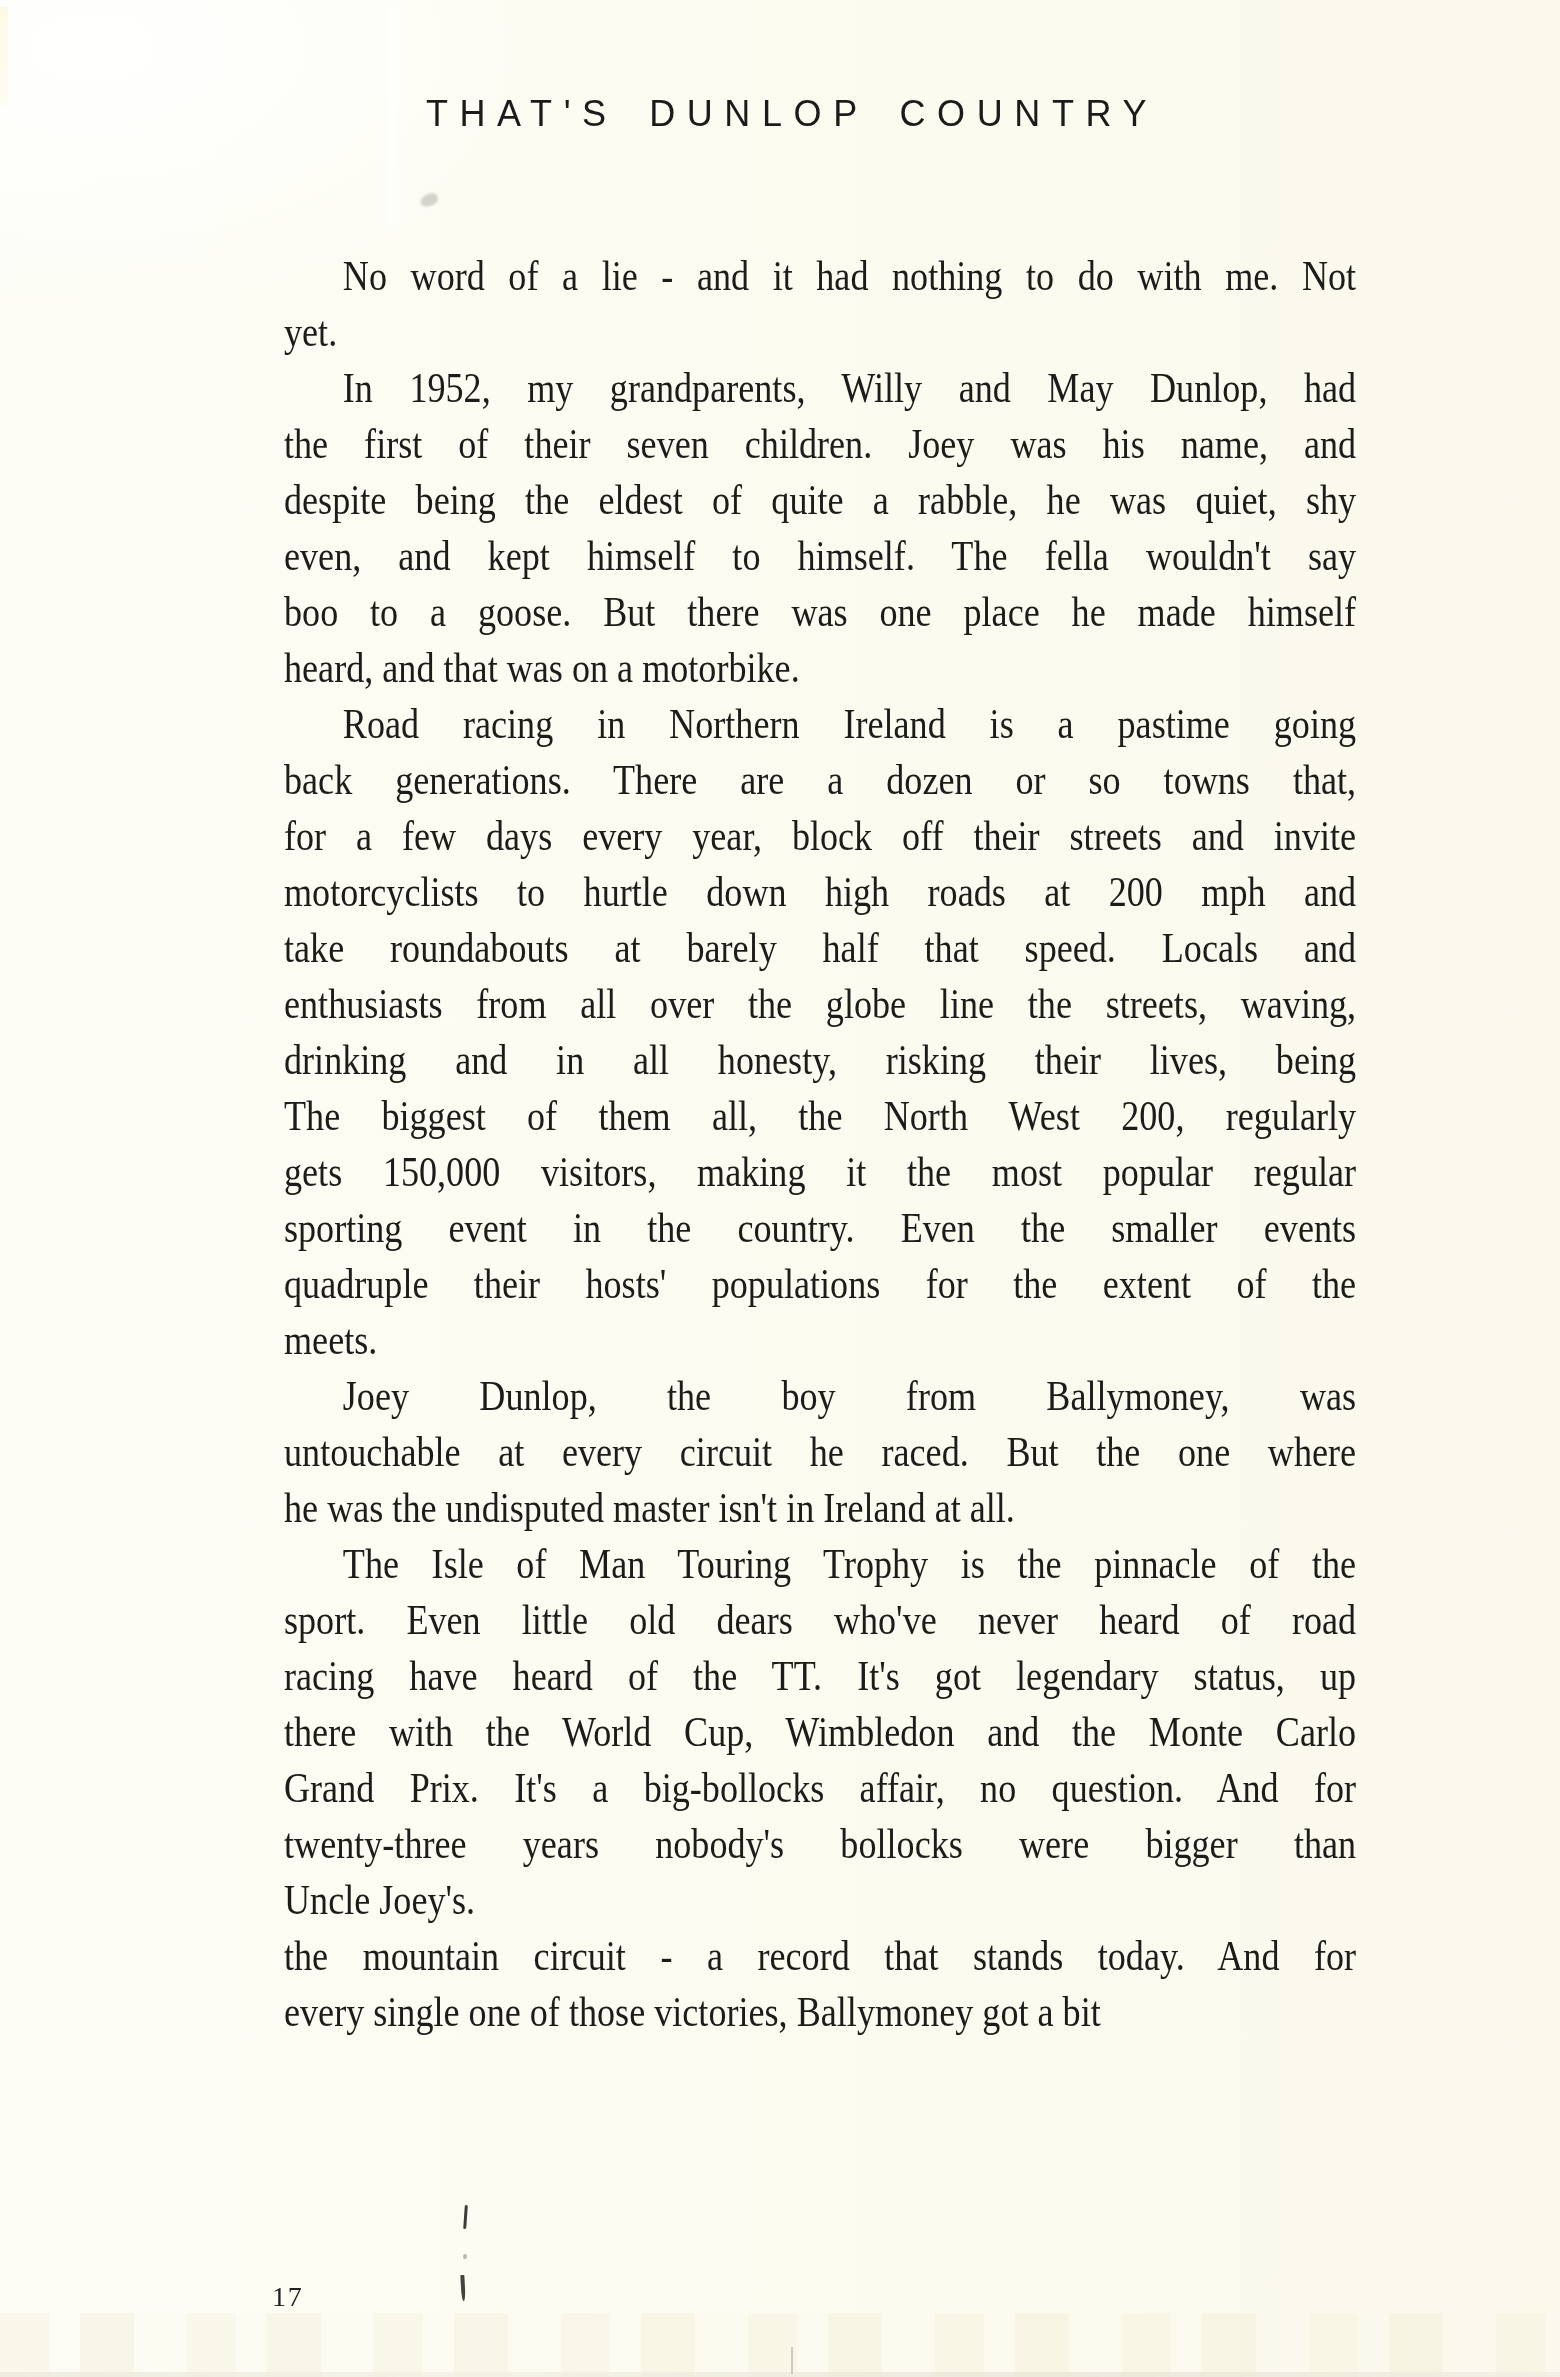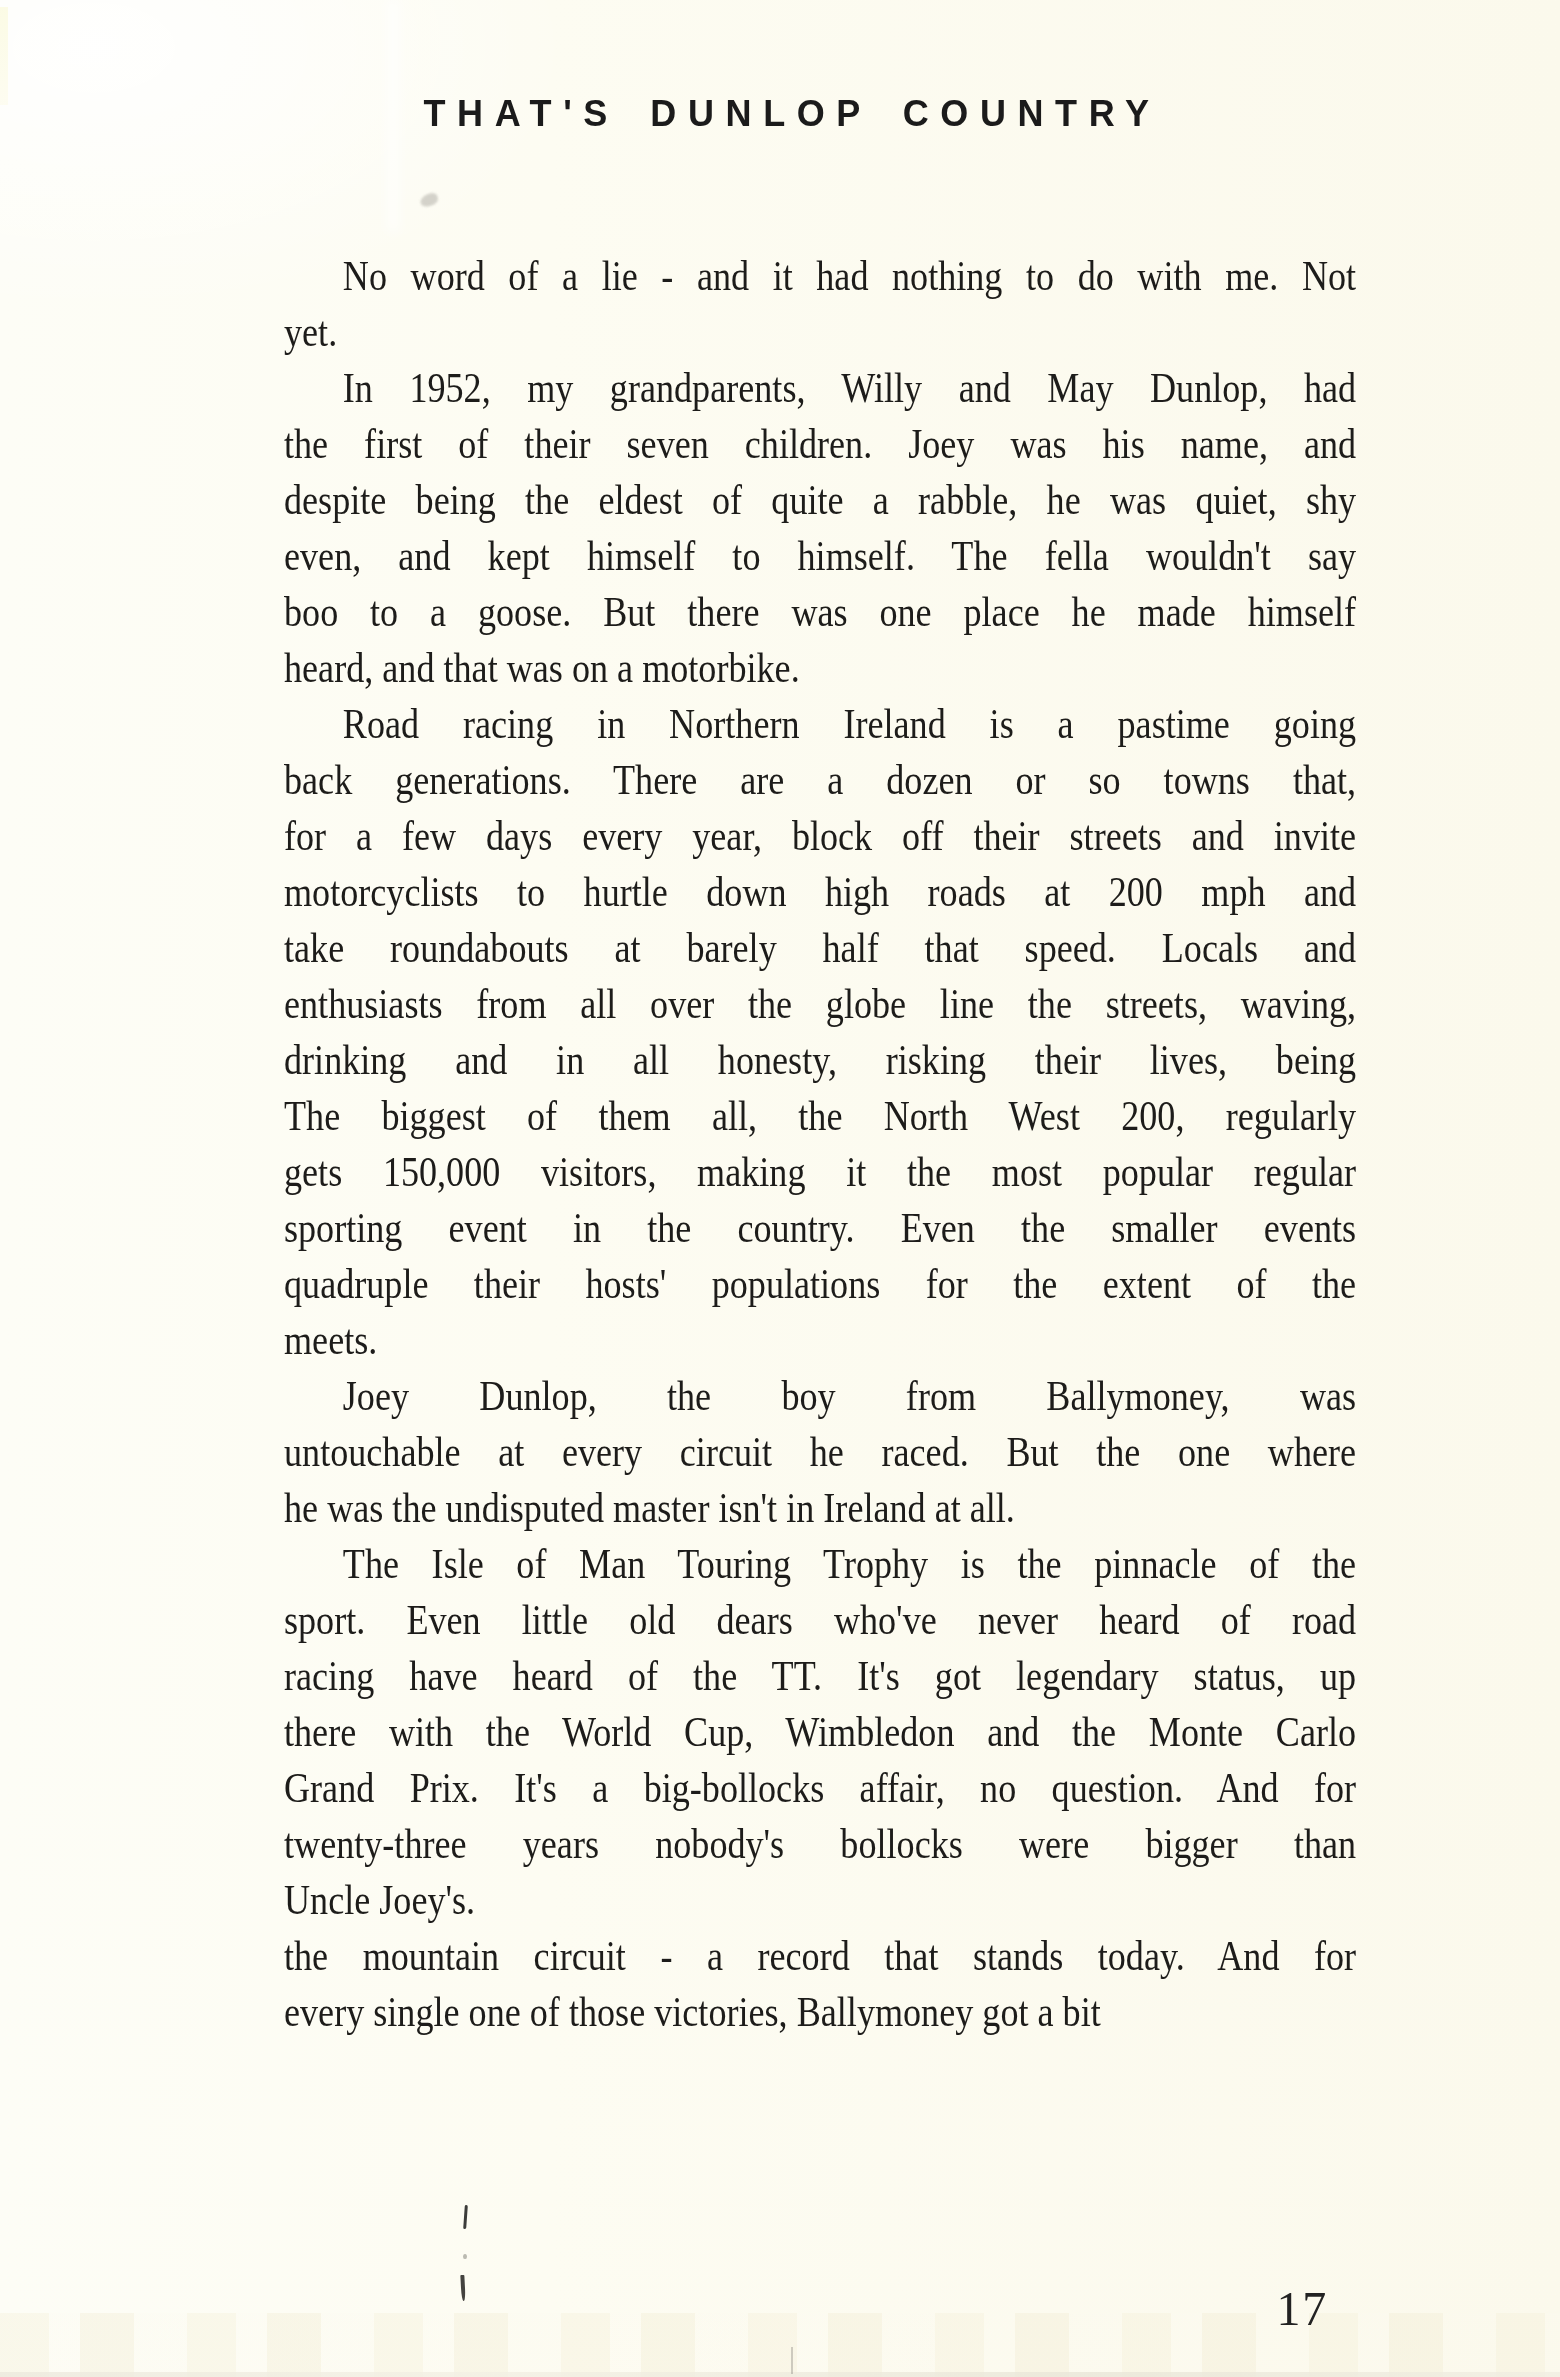--- a/index.html
+++ b/index.html
@@ -25,36 +25,36 @@
           rgba(244,239,216,.55) 0 49px, rgba(252,250,240,.35) 49px 80px,
           rgba(240,234,208,.5) 80px 134px, rgba(251,249,238,.3) 134px 187px);
       opacity:.7;}
   .bottom-edge{position:absolute;left:0;bottom:0;width:100%;height:5.3px;
       background:linear-gradient(90deg,#ece9dd,#f3f0e4 30%,#e9e6d8 70%,#f1eee2);opacity:.8;}
 
   
   .header{position:absolute;left:256px;top:93px;width:1072px;
           text-align:center;
           font-family:"Liberation Sans", sans-serif;
-          font-size:36px;font-weight:700;color:#1b1b1b;
+          font-size:36px;font-weight:400;color:#1b1b1b;
           letter-spacing:11.6px;word-spacing:9.8px;white-space:nowrap;}
 
   
   .body-text{position:absolute;left:256px;top:248px;width:1072px;color:#1d1c1a;}
   .line{height:56px;margin-left:28px;}
   .line-inner{display:block;width:1276px;
               transform:scaleX(0.8402);transform-origin:0 50%;
               font-size:43px;line-height:56px;
               text-align:justify;text-align-last:justify;}
   .line.last .line-inner{text-align:left;text-align-last:left;}
   .line.indent .line-inner{text-indent:70px;}
 
   
-  .page-number{position:absolute;left:256px;top:2281px;width:1072px;
-               text-align:right;font-size:48px;color:#222;letter-spacing:1.8px;}
+  .page-number{position:absolute;left:272px;top:2281px;width:1072px;
+               text-align:left;font-size:28px;color:#222;letter-spacing:1.8px;}
 
   
   .smudge{position:absolute;left:420px;top:194px;width:18px;height:11.6px;
           background:#c7c5bd;border-radius:60% 40% 50% 50%;
           transform:rotate(-18deg);filter:blur(1.3px);opacity:.75;}
   .tick-1{position:absolute;left:464px;top:2205px;width:2.7px;height:24px;
           background:#3c3c3a;transform:rotate(4deg);border-radius:1.8px;}
   .dot-1{position:absolute;left:463px;top:2254px;width:3.6px;height:5.3px;
          background:#8f8d86;border-radius:50%;opacity:.6;}
   .tick-2{position:absolute;left:461px;top:2275px;width:3.6px;height:26px;

